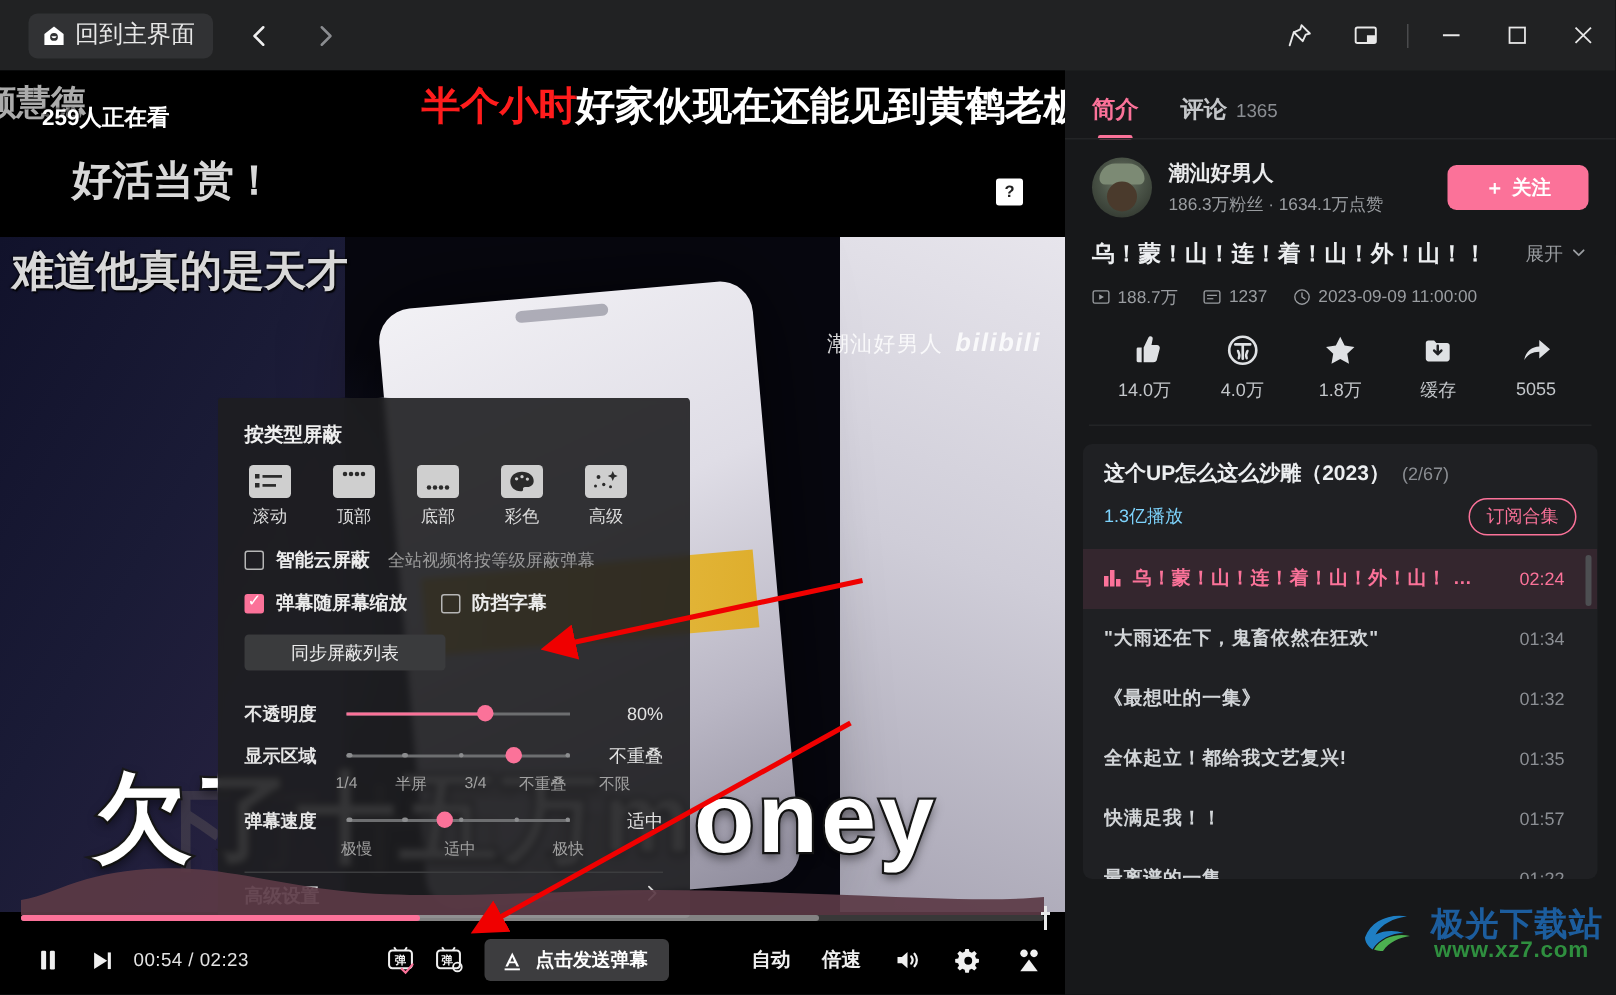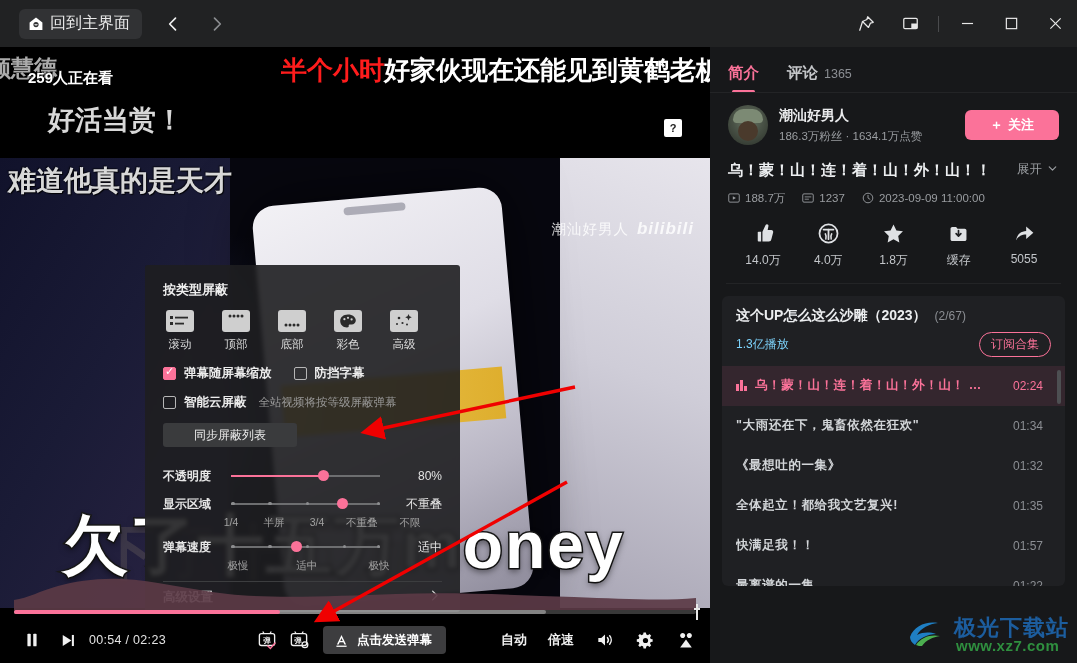--- a/index.html
+++ b/index.html
@@ -193,21 +193,21 @@
   .pitem { display: flex; align-items: center; height: 40px; padding: 0 22px 0 14px; cursor: pointer; }
   .pitem.active { background: #34262e; }
   .pi-eq { width: 13px; flex: 0 0 auto; margin-right: 6px; display: flex; align-items: flex-end; gap: 1.5px; height: 11px; }
   .pi-eq i { width: 2.5px; background: #fb7299; display: block; }
   .pi-name { flex: 1 1 auto; font-size: 12.5px; color: #d2d5d8; font-weight: 700; white-space: nowrap; overflow: hidden; text-overflow: ellipsis; letter-spacing: .6px; }
   .pitem.active .pi-name { color: #fb7299; }
   .pi-time { font-size: 12px; color: #8b8e93; margin-left: 10px; flex: 0 0 auto; }
   .pitem.active .pi-time { color: #fb7299; }
   .pscroll { position: absolute; right: 4px; top: 4px; width: 4px; height: 34px; border-radius: 2px; background: #4d4f52; cursor: pointer; }
 
-  .wmark { position: absolute; right: 6px; bottom: 4px; width: 165px; height: 48px; pointer-events: none; margin-top: 12px; }
+  .wmark { position: absolute; right: 6px; bottom: 16px; width: 165px; height: 48px; pointer-events: none; margin-top: 12px; }
   .wm-cn { position: absolute; left: 48px; top: 2px; font-size: 22px; font-weight: 700; color: #1c5d9e; letter-spacing: 1px; }
   .wm-en { position: absolute; left: 50px; top: 26px; font-size: 15px; font-weight: 700; color: #2f8f3f; letter-spacing: .5px; }
 </style>
 </head>
 <body>
 
 <div id="app">
 
   <div class="titlebar">
     <div class="home-btn">
@@ -350,30 +350,30 @@
                 <circle cx="12.5" cy="13" r="1.1" fill="#2b2b2b"></circle>
                 <circle cx="7" cy="14" r="1" fill="#2b2b2b"></circle>
                 <circle cx="17" cy="14.5" r="1" fill="#2b2b2b"></circle>
               </svg>
           </div>
           <div class="typelabel">高级</div>
         </div>
       </div>
 
       <div class="ckrow">
+        <div class="ck"></div>
+        <div class="cklabel">智能云屏蔽</div>
+        <div class="ckhint">全站视频将按等级屏蔽弹幕</div>
+      </div>
+
+      <div class="ckrow">
         <div class="ck on"></div>
         <div class="cklabel">弹幕随屏幕缩放</div>
         <div class="ck" style="margin-left:14px"></div>
         <div class="cklabel">防挡字幕</div>
-      </div>
-
-      <div class="ckrow">
-        <div class="ck"></div>
-        <div class="cklabel">智能云屏蔽</div>
-        <div class="ckhint">全站视频将按等级屏蔽弹幕</div>
       </div>
 
       <div class="syncbtn">同步屏蔽列表</div>
 
       <div class="sliderrow">
         <div class="sl-name">不透明度</div>
         <div class="sl-track">
           <div class="sl-bar"></div>
           <div class="sl-fill" style="width:62%"></div>
           <div class="sl-knob" style="left:calc(62% - 5.5px)"></div>

